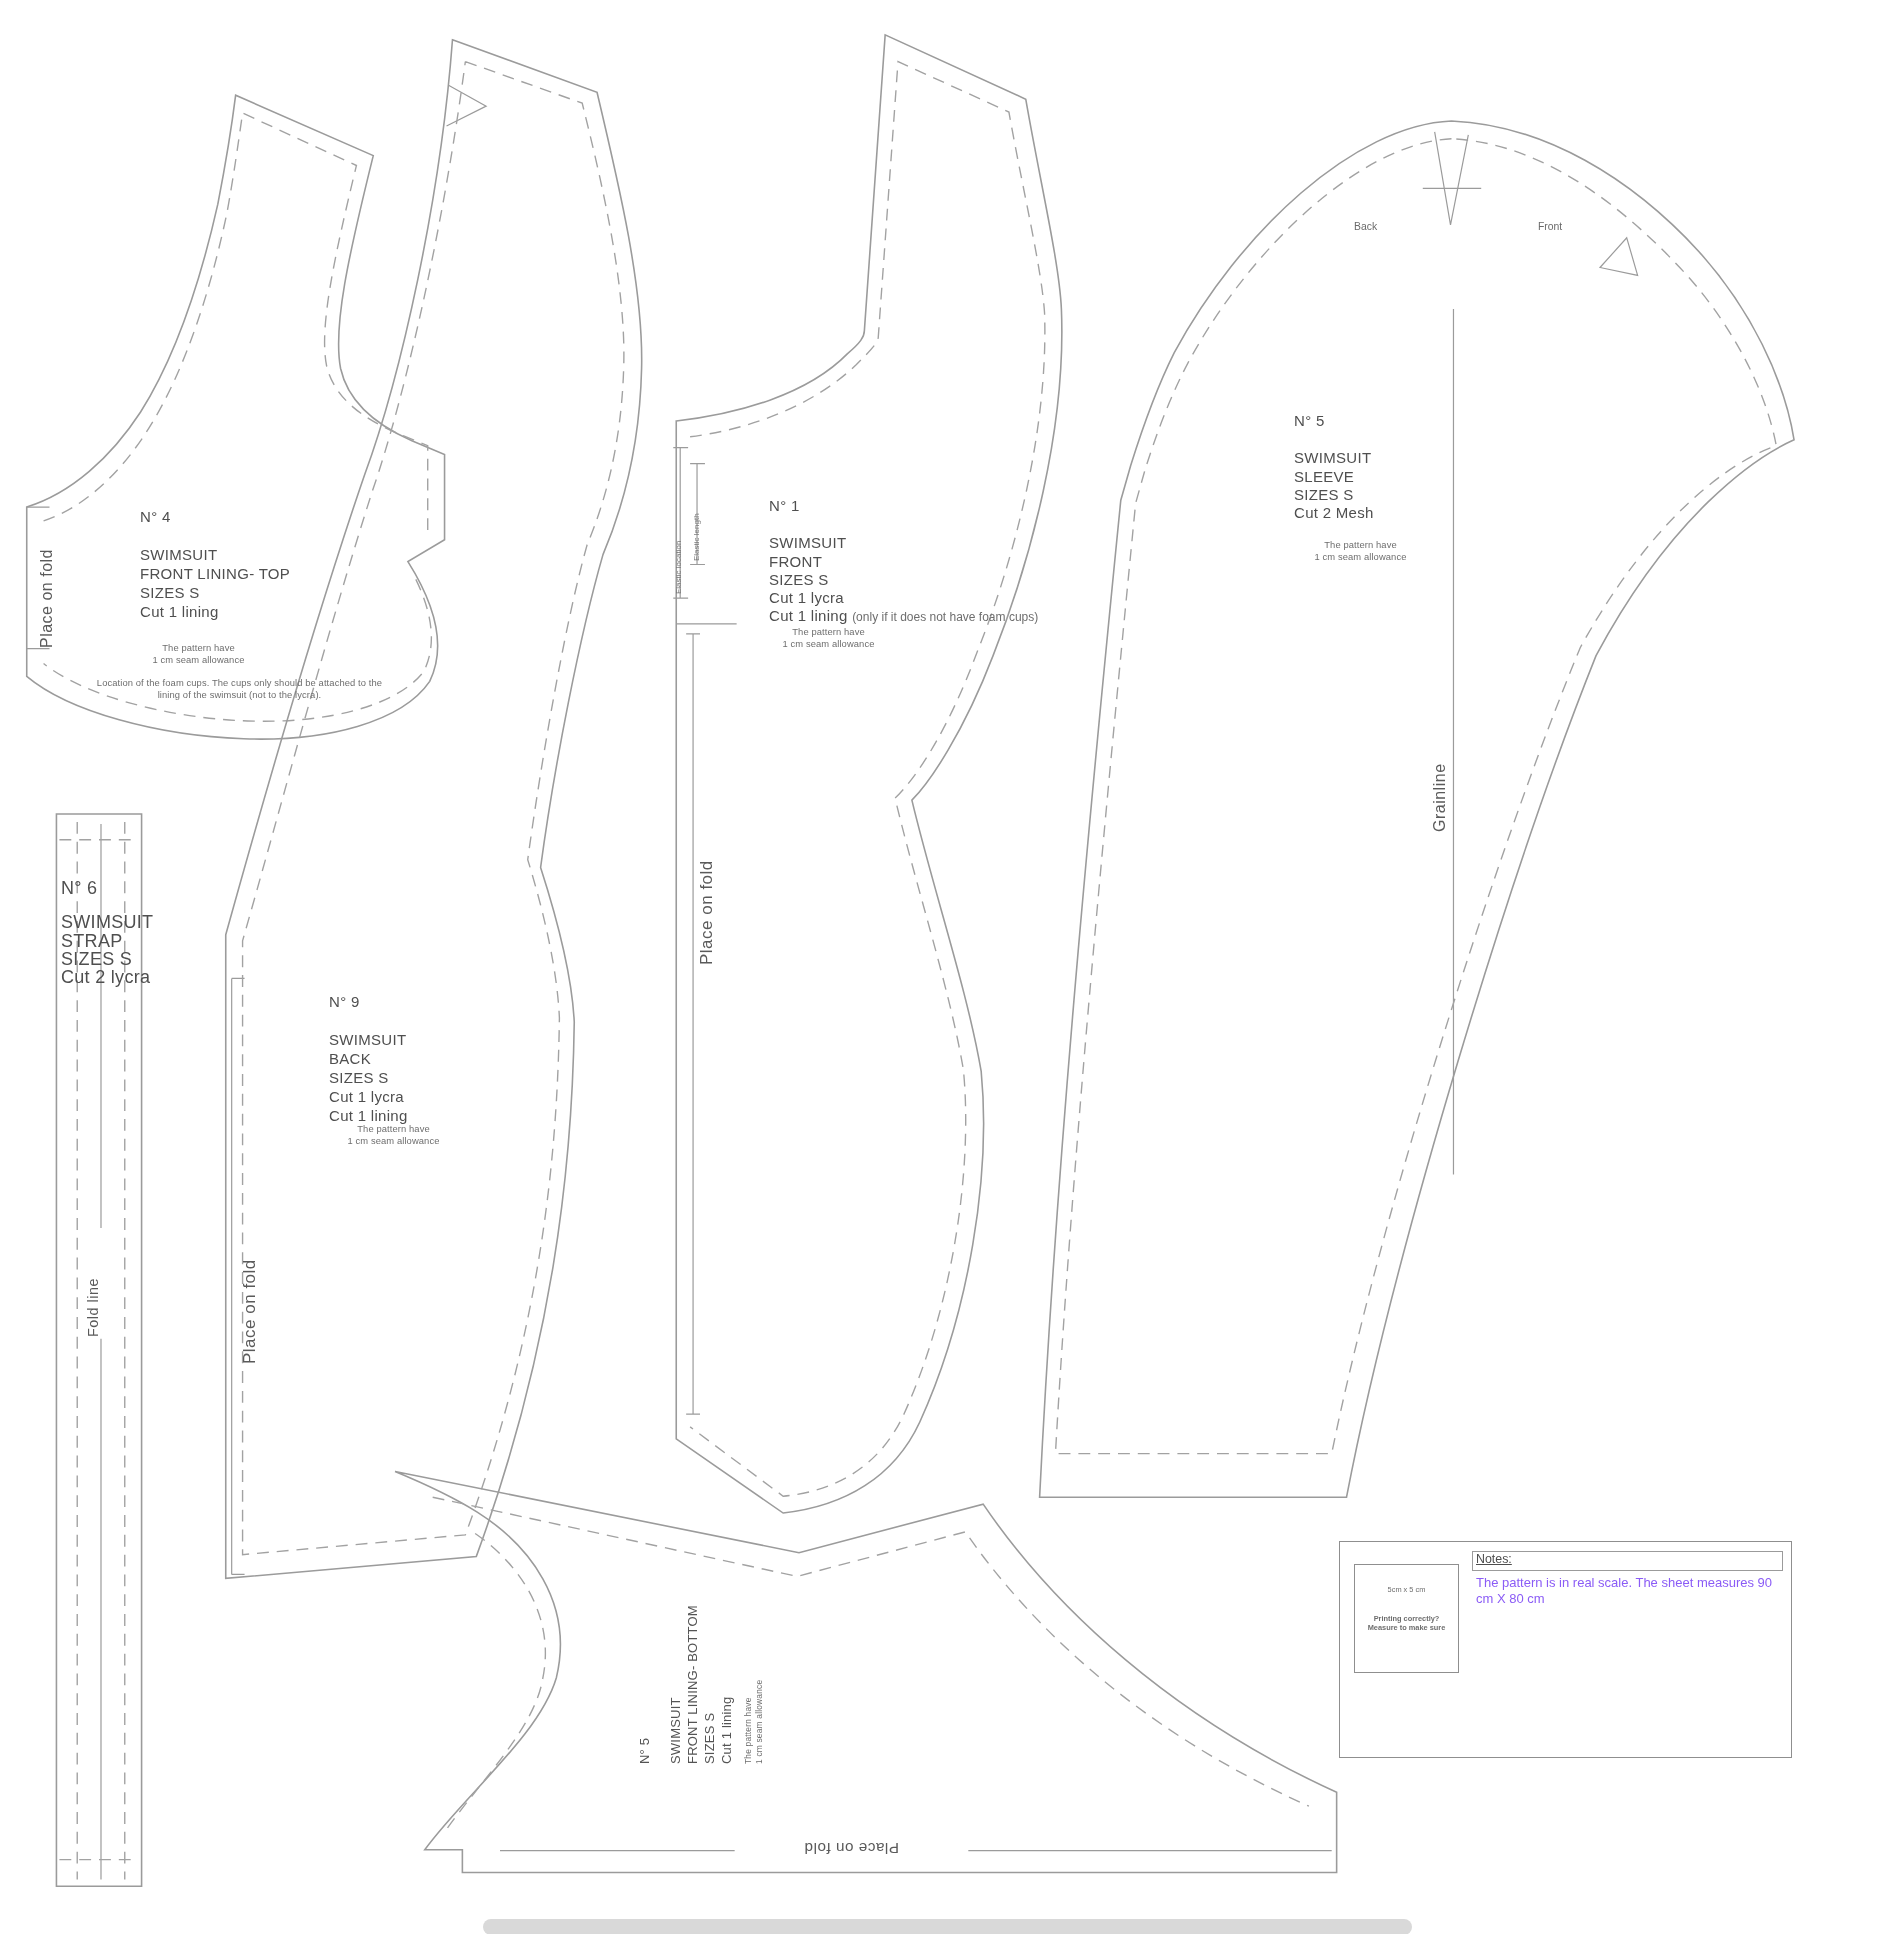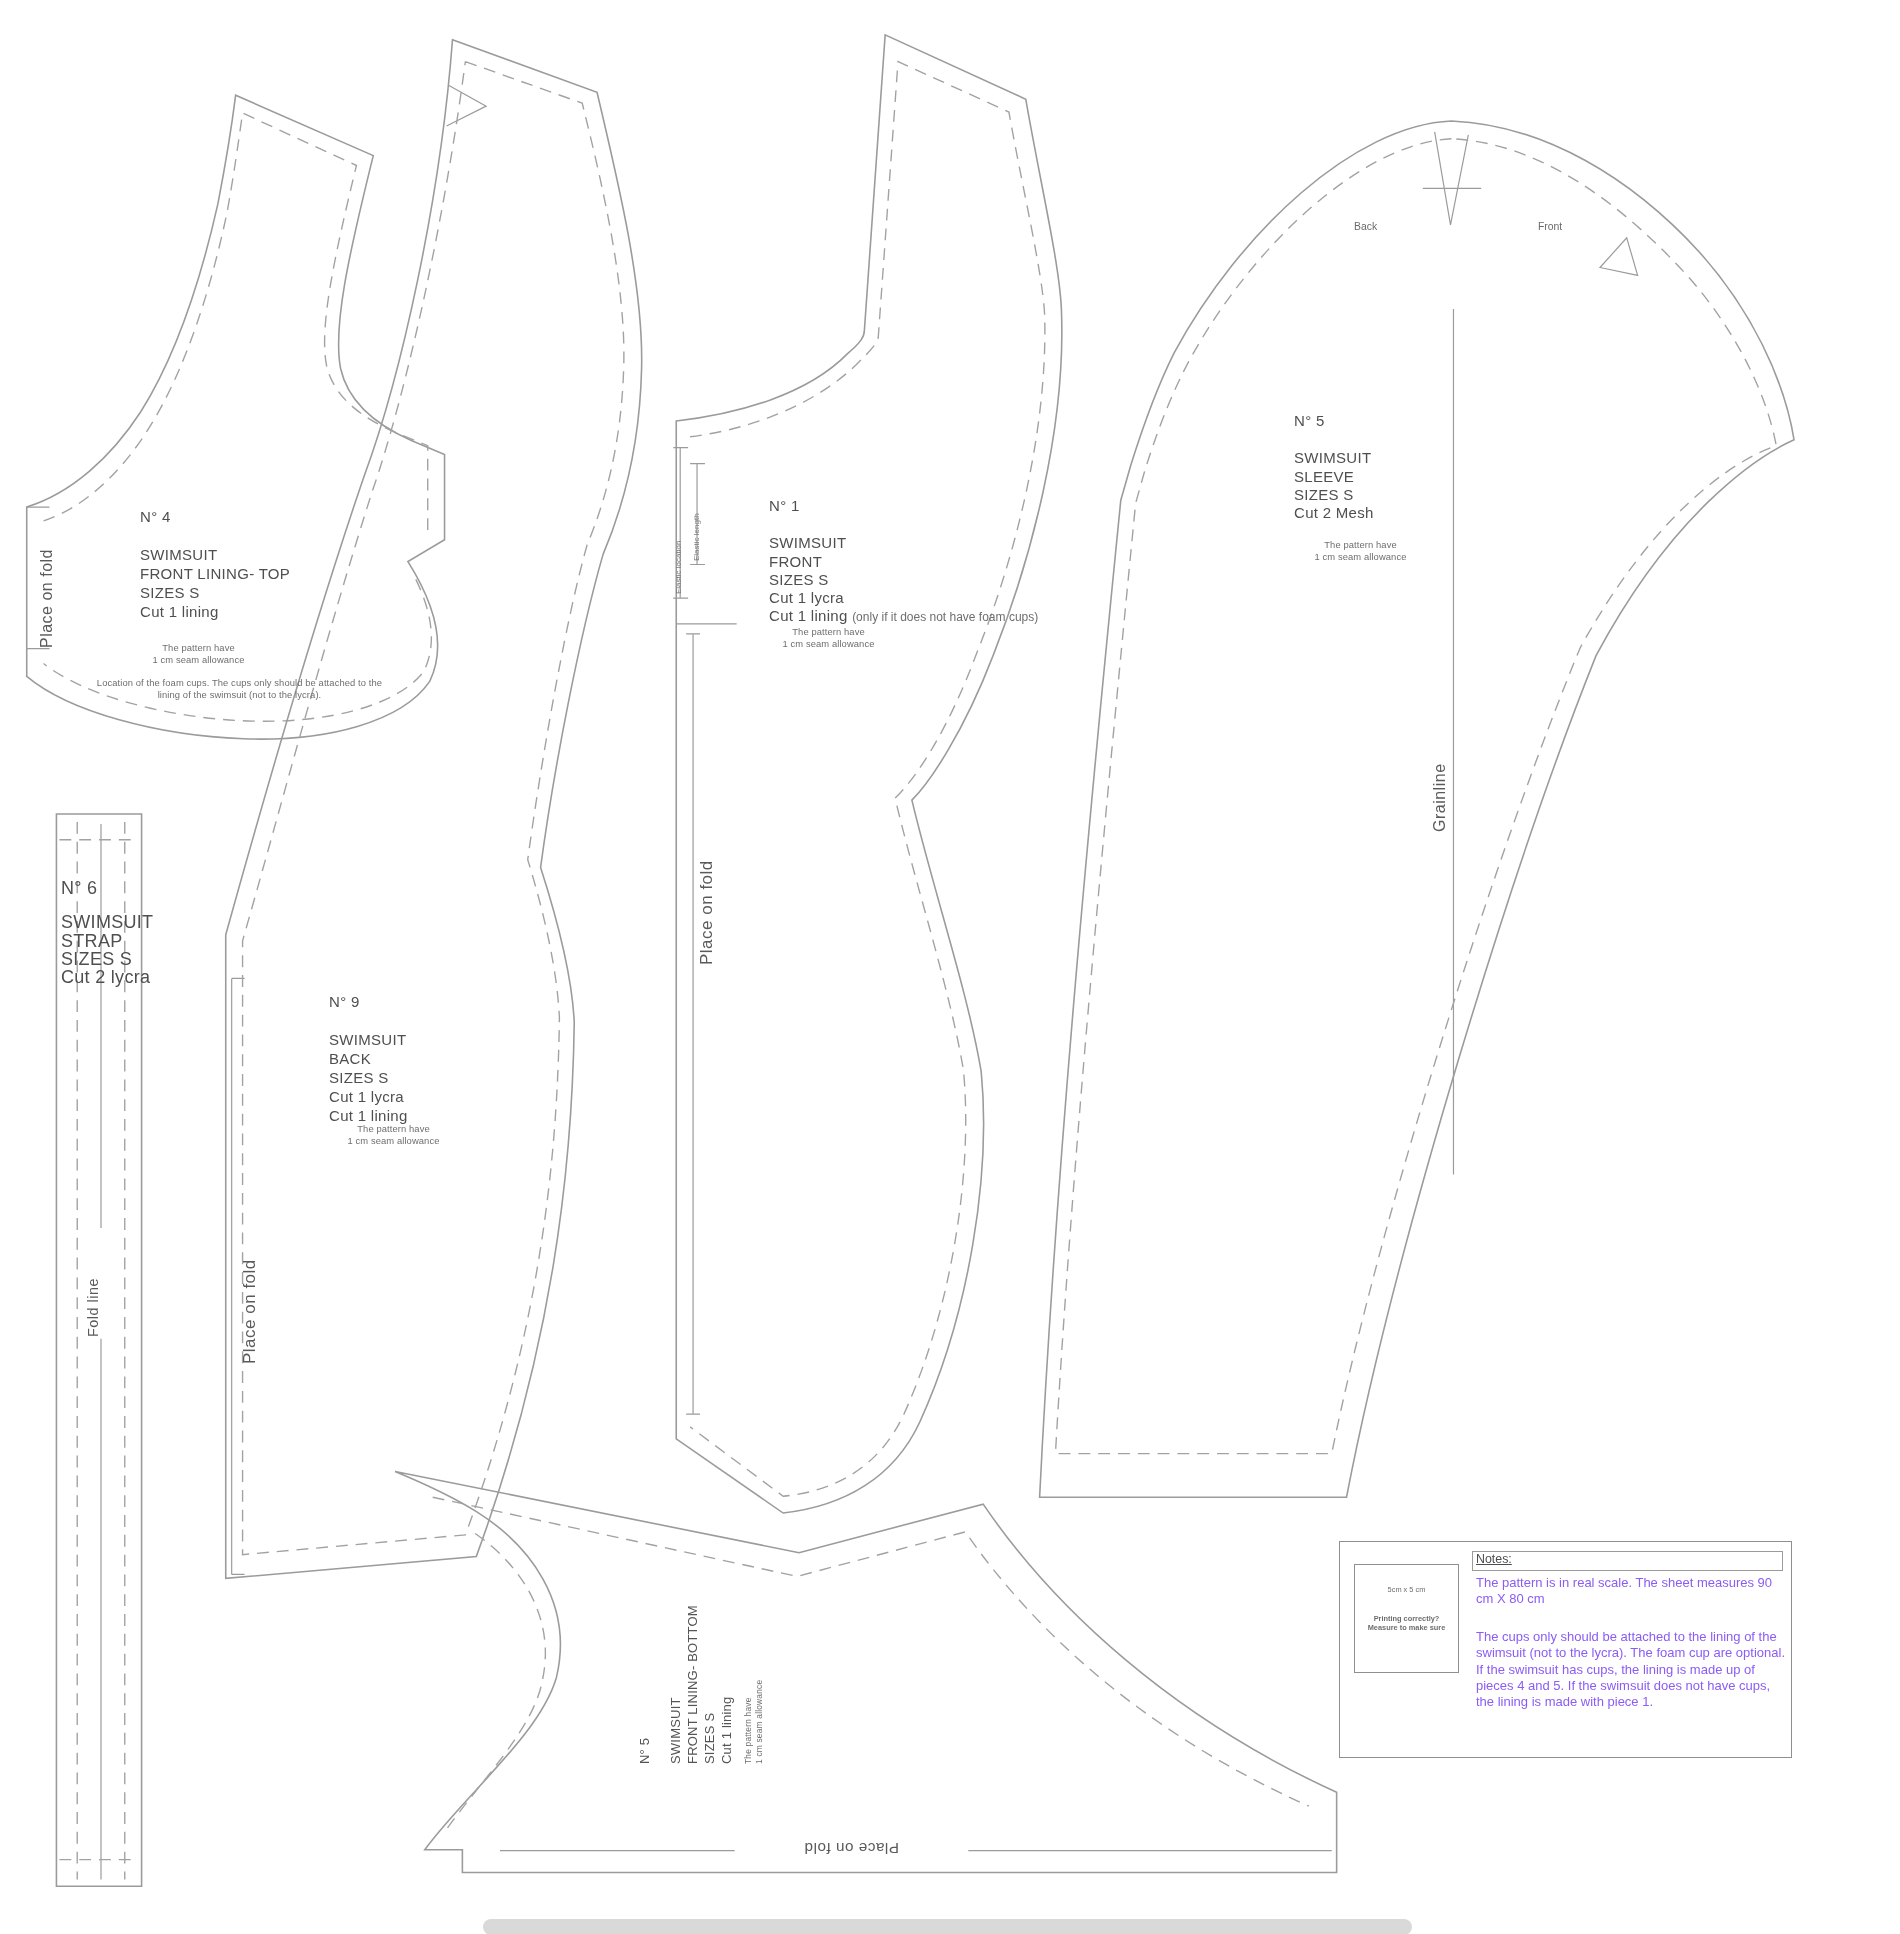--- a/index.html
+++ b/index.html
@@ -200,19 +200,18 @@
       <div class="sq-size">5cm x 5 cm</div>
       <div class="sq-check">
         <div>Printing correctly?</div>
         <div>Measure to make sure</div>
       </div>
     </div>
     <div id="notes-header">
       <span>Notes:</span>
     </div>
     <div class="notes-para" style="top:33px;">The pattern is in real scale. The sheet measures  90 cm X 80 cm</div>
-    <div class="notes-para" style="top:87px;">The cups only should be attached to the lining of the swimsuit (not to the lycra). The foam cup are optional. If the swimsuit has cups, the lining is made up of pieces 4 and 5. If the swimsuit does not have cups, the lining is made with piece 1.</div>
   </div>
 
   <div id="bottom-bar"></div>
 
 </div>
 
 
 </body></html>

